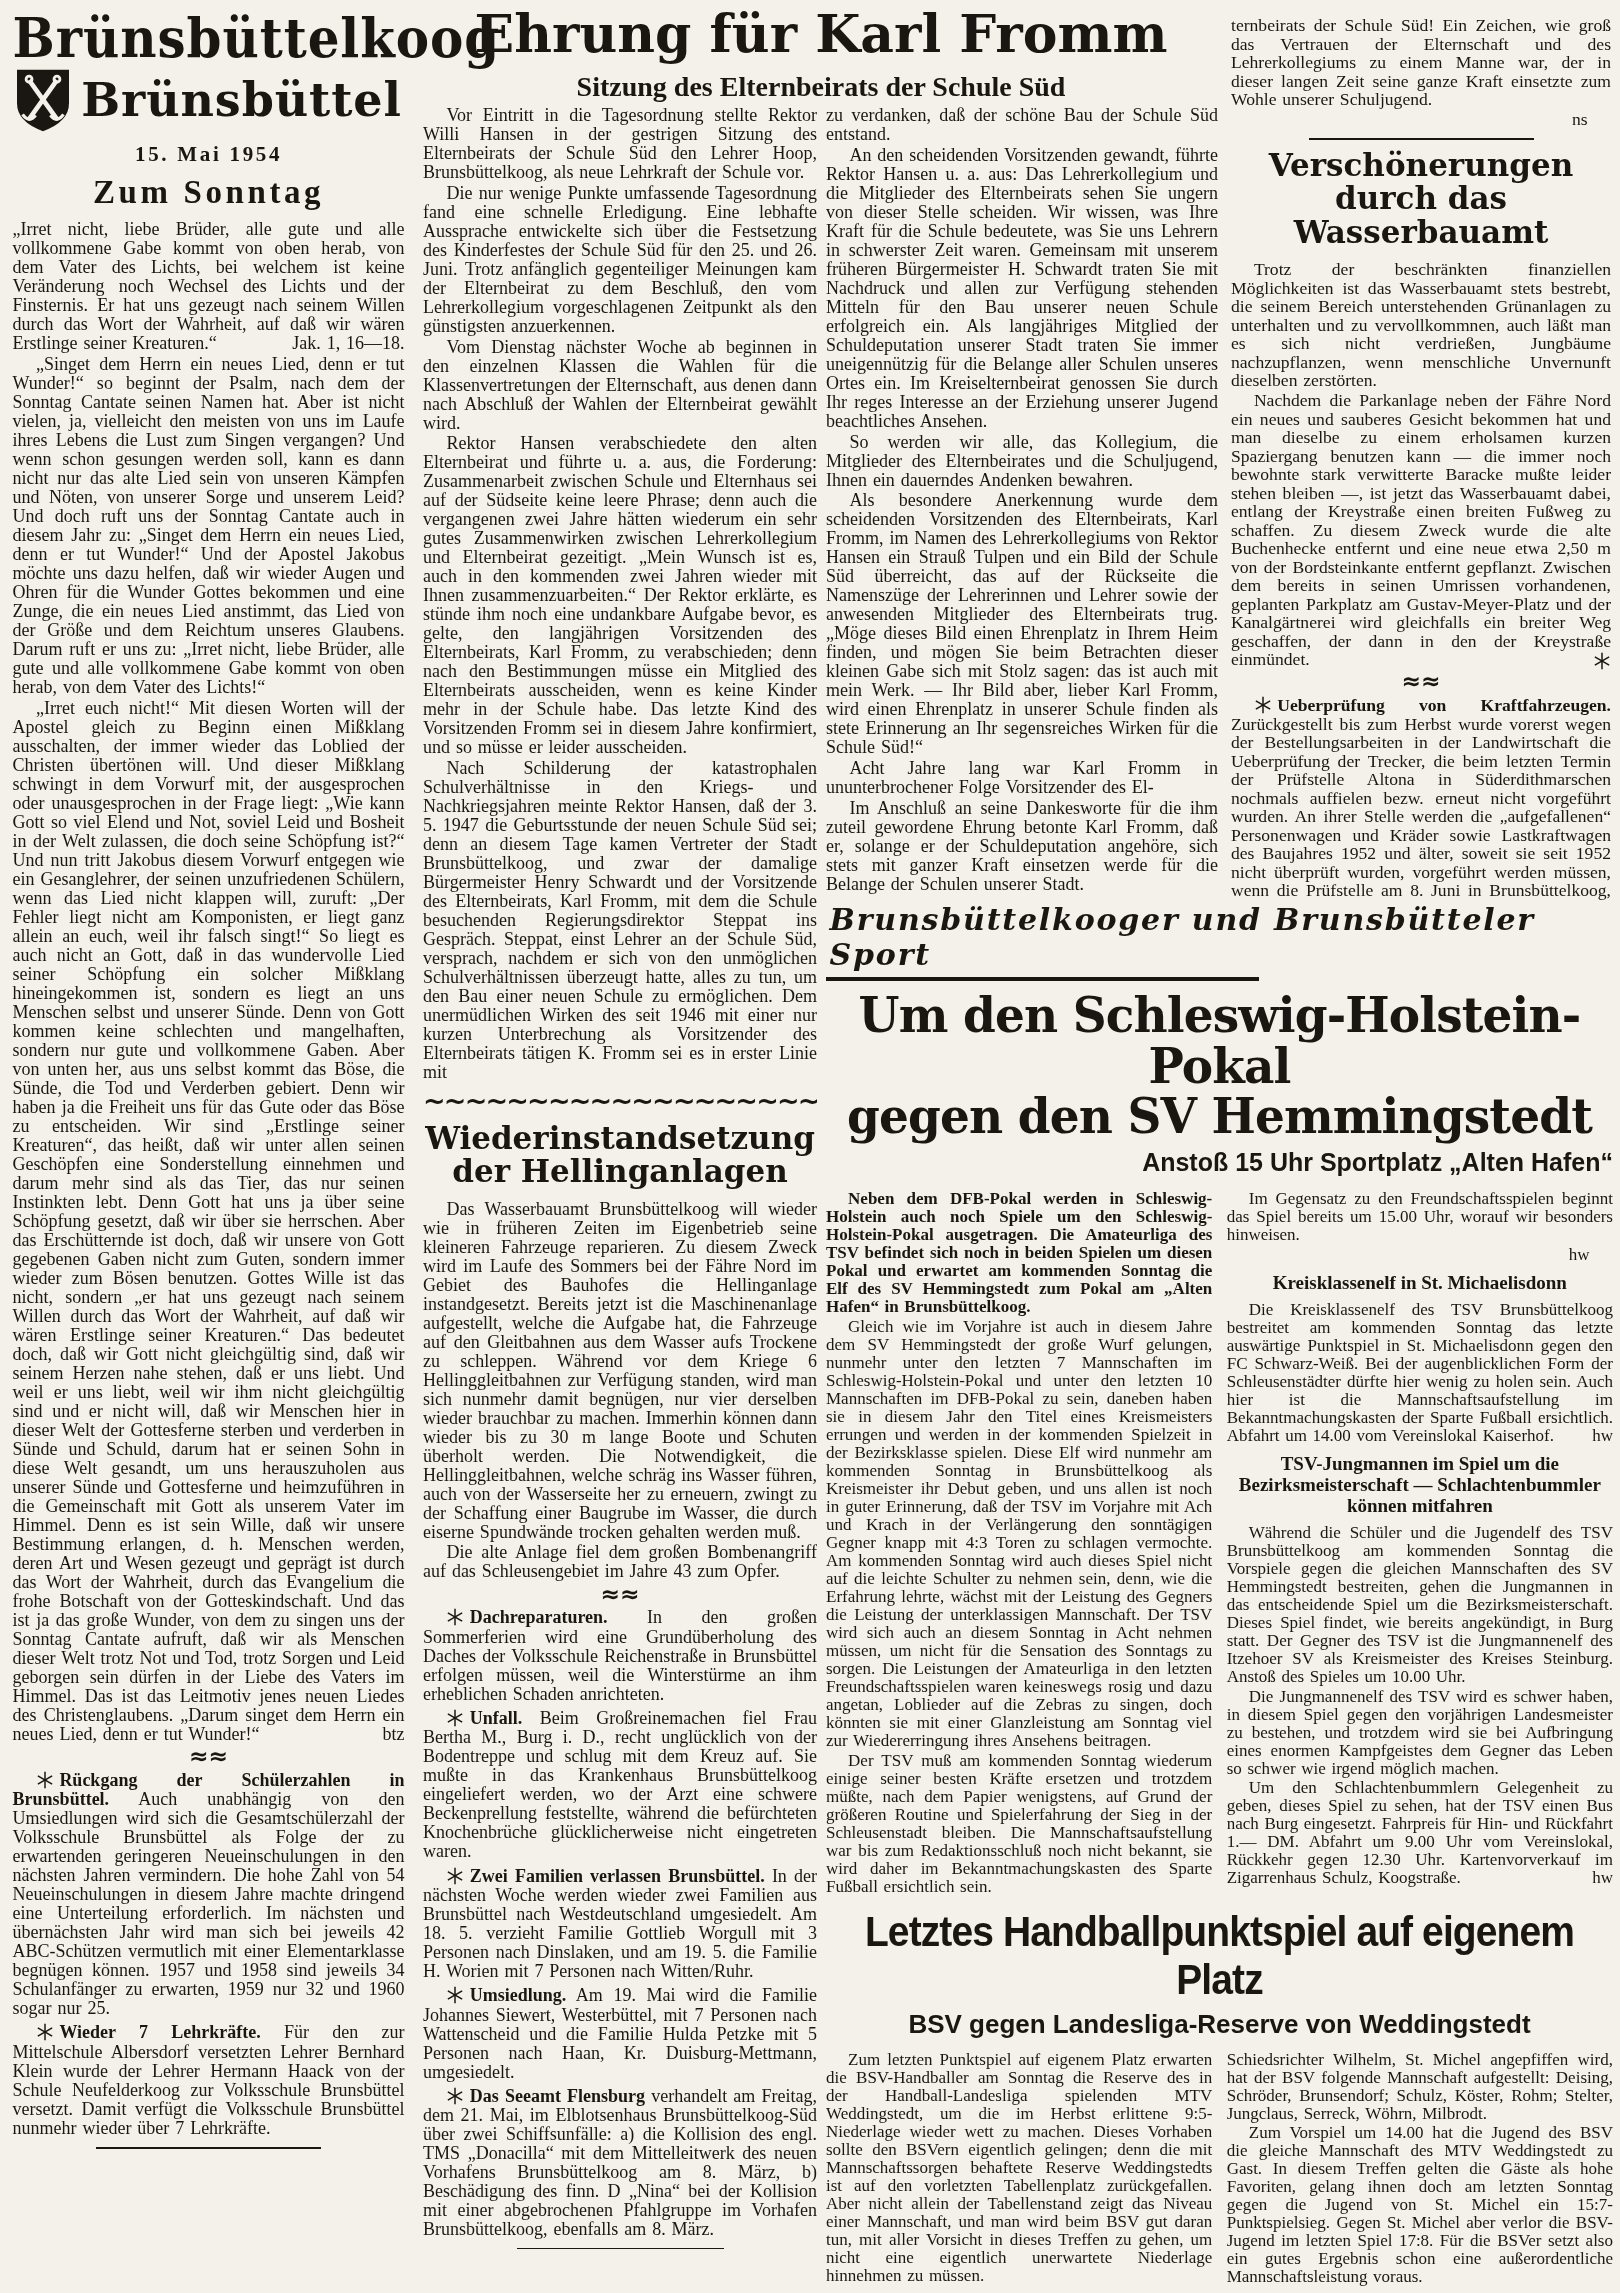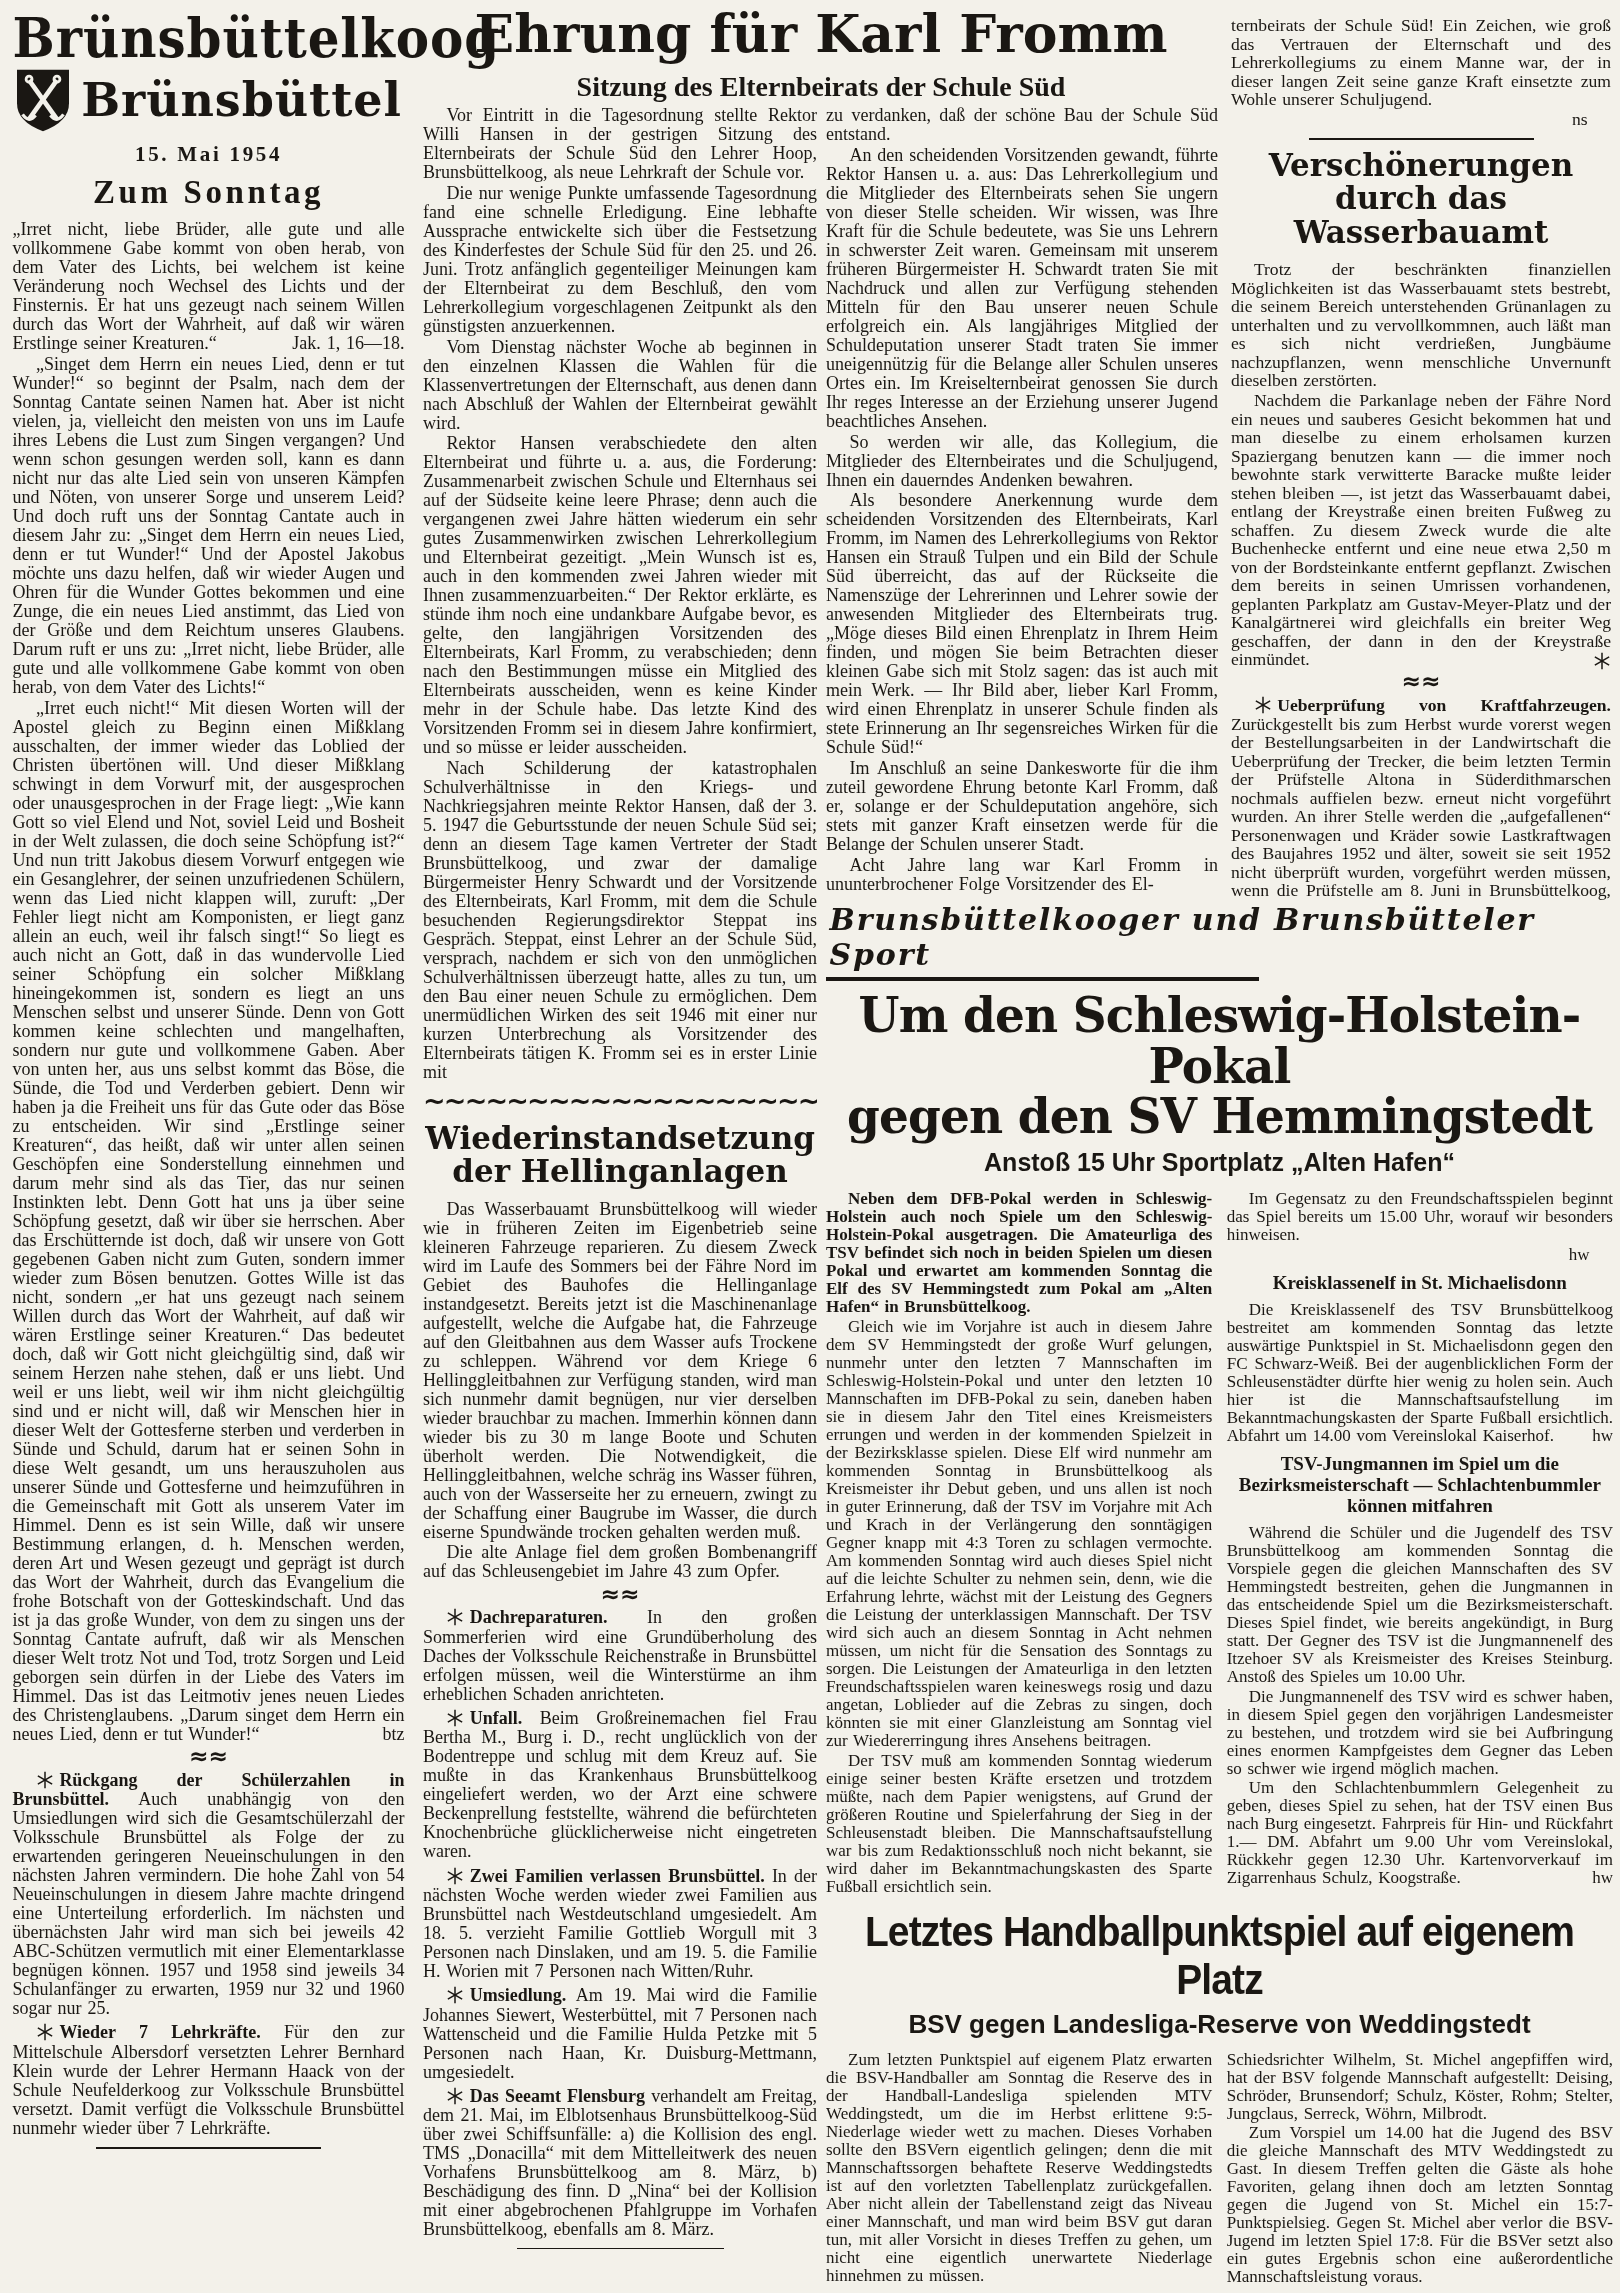--- a/index.html
+++ b/index.html
@@ -43,21 +43,21 @@
   .news p{margin-top:5.4px;}
   .star-wrap{display:inline-block;width:18px;height:18px;margin-right:5.4px;vertical-align:-2.7px;}
   .star-wrap svg{display:block;width:18px;height:18px;fill:#1a1713;}
   .star-right{float:right;margin:1.8px 0 0 9px;}
   
   .kicker{font-family:"DejaVu Serif",serif;font-style:italic;font-weight:bold;font-size:30px;
           letter-spacing:1.8px;padding:1.8px 0 5.4px 3.6px;}
   .kicker-rule{width:55%;border-top:4.5px solid #1a1713;margin:0 0 12.6px 0;}
   .sport-h1{font-family:"DejaVu Serif",serif;text-align:center;font-weight:bold;font-size:47px;
             line-height:1.02;letter-spacing:-0.9px;transform:scaleY(1.05);}
-  .sport-sub{text-align:center;font-family:"Liberation Sans",sans-serif;font-weight:bold;font-size:25px;margin:10.8px 0 12.6px 0;}
+  .sport-sub{text-align:right;font-family:"Liberation Sans",sans-serif;font-weight:bold;font-size:25px;margin:10.8px 0 12.6px 0;}
   .cols2{display:flex;gap:14.4px;}
   .cols2 .sc{width:50%;}
   #sport .body{font-size:17px;line-height:18px;}
   #sport .lead p{font-weight:bold;}
   .small-h{text-align:center;font-weight:bold;font-size:19px;line-height:1.1;margin:9px 0 7.2px 0;}
   
   .hb-h1{font-family:"Liberation Sans",sans-serif;text-align:center;font-weight:bold;font-size:39px;
          letter-spacing:-0.9px;margin-top:14.4px;transform:scaleY(1.08);}
   .hb-sub{text-align:center;font-family:"Liberation Sans",sans-serif;font-weight:bold;font-size:26px;margin:9px 0 10.8px 0;}
 </style>
@@ -193,22 +193,22 @@
     </div>
     <div class="rule-short thin"></div>
   </div>
 
   <div id="c3">
     <div class="body">
       <p class="noindent">zu verdanken, daß der schöne Bau der Schule Süd entstand.</p>
       <p>An den scheidenden Vorsitzenden gewandt, führte Rektor Hansen u. a. aus: Das Lehrerkollegium und die Mitglieder des Elternbeirats sehen Sie ungern von dieser Stelle scheiden. Wir wissen, was Ihre Kraft für die Schule bedeutete, was Sie uns Lehrern in schwerster Zeit waren. Gemeinsam mit unserem früheren Bürgermeister H. Schwardt traten Sie mit Nachdruck und allen zur Verfügung stehenden Mitteln für den Bau unserer neuen Schule erfolgreich ein. Als langjähriges Mitglied der Schuldeputation unserer Stadt traten Sie immer uneigennützig für die Belange aller Schulen unseres Ortes ein. Im Kreiselternbeirat genossen Sie durch Ihr reges Interesse an der Erziehung unserer Jugend beachtliches Ansehen.</p>
       <p>So werden wir alle, das Kollegium, die Mitglieder des Elternbeirates und die Schuljugend, Ihnen ein dauerndes Andenken bewahren.</p>
       <p>Als besondere Anerkennung wurde dem scheidenden Vorsitzenden des Elternbeirats, Karl Fromm, im Namen des Lehrerkollegiums von Rektor Hansen ein Strauß Tulpen und ein Bild der Schule Süd überreicht, das auf der Rückseite die Namenszüge der Lehrerinnen und Lehrer sowie der anwesenden Mitglieder des Elternbeirats trug. „Möge dieses Bild einen Ehrenplatz in Ihrem Heim finden, und mögen Sie beim Betrachten dieser kleinen Gabe sich mit Stolz sagen: das ist auch mit mein Werk. — Ihr Bild aber, lieber Karl Fromm, wird einen Ehrenplatz in unserer Schule finden als stete Erinnerung an Ihr segensreiches Wirken für die Schule Süd!“</p>
+      <p>Acht Jahre lang war Karl Fromm in ununterbrochener Folge Vorsitzender des El-</p>
       <p>Im Anschluß an seine Dankesworte für die ihm zuteil gewordene Ehrung betonte Karl Fromm, daß er, solange er der Schuldeputation angehöre, sich stets mit ganzer Kraft einsetzen werde für die Belange der Schulen unserer Stadt.</p>
-      <p>Acht Jahre lang war Karl Fromm in ununterbrochener Folge Vorsitzender des El-</p>
     </div>
   </div>
 
   <div id="c4">
     <div class="body">
       <p class="noindent">ternbeirats der Schule Süd! Ein Zeichen, wie groß das Vertrauen der Elternschaft und des Lehrerkollegiums zu einem Manne war, der in dieser langen Zeit seine ganze Kraft einsetzte zum Wohle unserer Schuljugend.</p>
       <div class="sign-line">ns</div>
     </div>
     <div class="rule-short"></div>
     <div class="h-mid">

